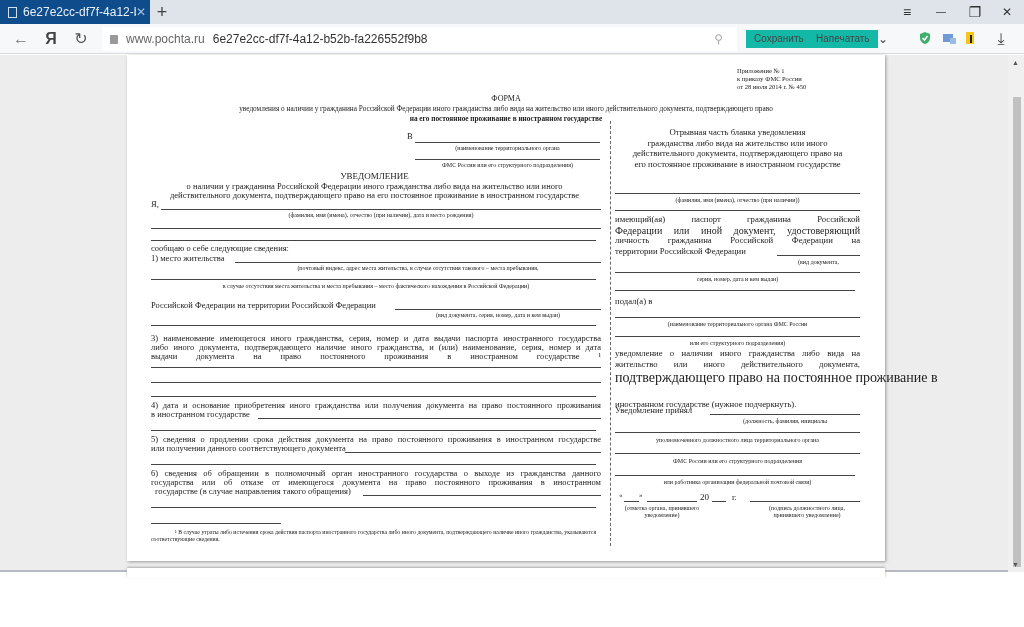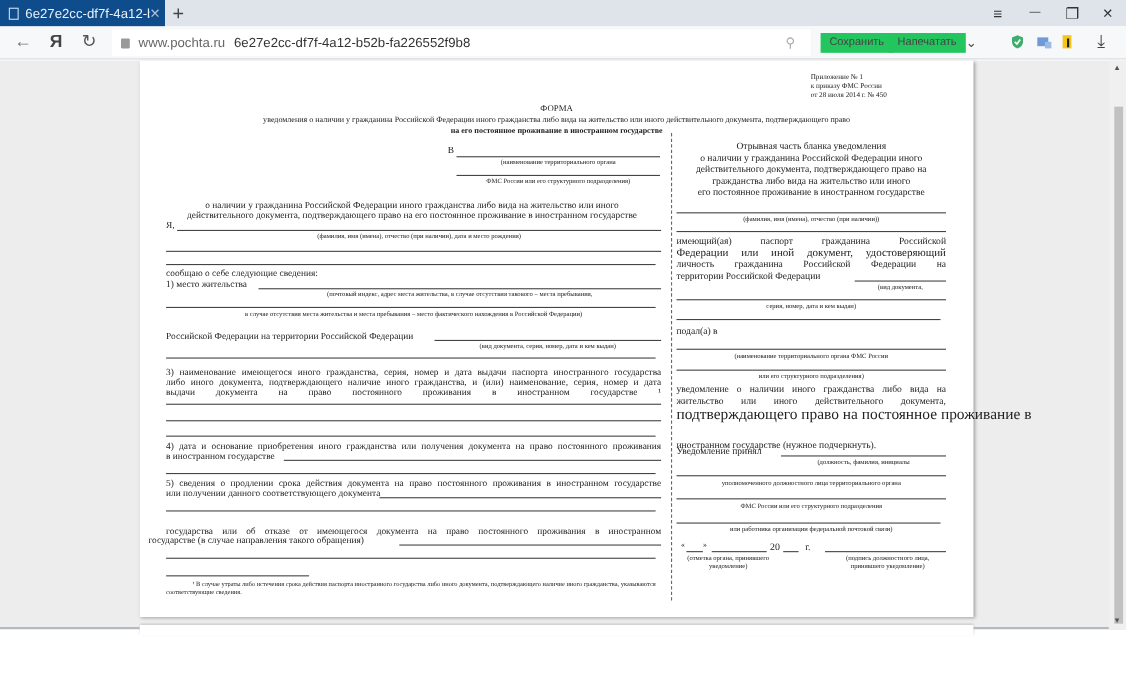--- a/index.html
+++ b/index.html
@@ -10,21 +10,21 @@
 #tab .ttl{flex:1;white-space:nowrap;overflow:hidden}
 #tab .x{width:14px;color:#aac2de;font-size:12px}
 #newtab{position:absolute;left:152px;top:1px;width:20px;height:22px;font-size:18px;color:#444;text-align:center;line-height:22px}
 .winbtn{position:absolute;top:0;height:24px;width:34px;text-align:center;line-height:24px;color:#333;font-size:14px}
 #addr{position:absolute;left:0;top:24px;width:1024px;height:30px;background:#f7f8fa;border-bottom:1px solid #d8dadd}
 .nb{position:absolute;top:3px;height:24px;line-height:24px;text-align:center;color:#777;font-size:16px}
 #url{position:absolute;left:102px;top:3px;width:635px;height:24px;background:#fff;display:flex;align-items:center;font-size:12px;color:#333}
 #url .lock{width:8px;height:9px;background:#999;border-radius:1px;margin:0 8px 0 8px;position:relative}
 #url .host{color:#666;margin-right:8px}
 #url .search{position:absolute;right:14px;color:#aaa;font-size:12px}
-.abtn{position:absolute;top:6px;height:18px;background:#22c55e;font-size:10px;color:#444;line-height:18px;padding:0 8px}
+.abtn{position:absolute;top:6px;height:18px;background:#14b8a6;font-size:10px;color:#444;line-height:18px;padding:0 8px}
 .ext{position:absolute;top:7px;width:14px;height:14px}
 #viewer{position:absolute;left:0;top:55px;width:1024px;height:517px;background:#ededed;border-bottom:2px solid #b5b9c0}
 #page{position:absolute;left:127px;top:0;width:758px;height:506px;background:#fff;box-shadow:1px 1px 3px #999;font-family:"Liberation Serif",serif;color:#222}
 #page2{position:absolute;left:127px;top:513px;width:758px;height:10px;background:#fff;box-shadow:0 -1px 2px #aaa}
 #scroll{position:absolute;left:1008px;top:0;width:16px;height:517px;background:#f0f0f0}
 #scroll .thumb{position:absolute;left:5px;top:42px;width:8px;height:470px;background:#c1c1c1}
 #scroll .up,#scroll .dn{position:absolute;left:4px;font-size:7px;color:#555}
 .t{position:absolute;white-space:nowrap}
 .sm{font-size:6px}
 .nr{font-size:8.5px}
@@ -89,20 +89,21 @@
     <div class="t c" style="left:0;width:758px;top:49px;font-size:7.3px;font-weight:normal">уведомления о наличии у гражданина Российской Федерации иного гражданства либо вида на жительство или иного действительного документа, подтверждающего право</div>
     <div class="t c" style="left:0;width:758px;top:59px;font-size:7.3px;font-weight:bold">на его постоянное проживание в иностранном государстве</div>
 
     <div class="dash"></div>
 
     <div class="t nr" style="left:280px;top:76px">В</div>
     <div class="ln" style="left:288px;top:87px;width:185px"></div>
     <div class="t sm c" style="left:288px;width:185px;top:90px">(наименование территориального органа</div>
     <div class="ln" style="left:288px;top:104px;width:185px"></div>
     <div class="t sm c" style="left:288px;width:185px;top:107px">ФМС России или его структурного подразделения)</div>
+    <div class="t c" style="left:20px;width:455px;top:116px;font-size:9px">УВЕДОМЛЕНИЕ</div>
     <div class="t c nr" style="left:20px;width:455px;top:126px">о наличии у гражданина Российской Федерации иного гражданства либо вида на жительство или иного</div>
     <div class="t c nr" style="left:20px;width:455px;top:135px">действительного документа, подтверждающего право на его постоянное проживание в иностранном государстве</div>
     <div class="t nr" style="left:24px;top:144px">Я,</div>
     <div class="ln" style="left:34px;top:154px;width:440px"></div>
     <div class="t sm c" style="left:34px;width:440px;top:157px">(фамилия, имя (имена), отчество (при наличии), дата и место рождения)</div>
     <div class="ln" style="left:24px;top:173px;width:450px"></div>
     <div class="ln" style="left:24px;top:185px;width:445px"></div>
     <div class="t nr" style="left:24px;top:188px">сообщаю о себе следующие сведения:</div>
     <div class="t nr" style="left:24px;top:198px">1) место жительства</div>
     <div class="ln" style="left:108px;top:207px;width:366px"></div>
@@ -120,35 +121,35 @@
     <div class="ln" style="left:24px;top:327px;width:450px"></div>
     <div class="ln" style="left:24px;top:341px;width:445px"></div>
     <div class="t nr just" style="left:24px;width:450px;top:345px">4) дата и основание приобретения иного гражданства или получения документа на право постоянного проживания</div>
     <div class="t nr" style="left:24px;top:354px">в иностранном государстве</div>
     <div class="ln" style="left:131px;top:363px;width:343px"></div>
     <div class="ln" style="left:24px;top:375px;width:445px"></div>
     <div class="t nr just" style="left:24px;width:450px;top:379px">5) сведения о продлении срока действия документа на право постоянного проживания в иностранном государстве</div>
     <div class="t nr" style="left:24px;top:388px">или получении данного соответствующего документа</div>
     <div class="ln" style="left:218px;top:397px;width:256px"></div>
     <div class="ln" style="left:24px;top:409px;width:445px"></div>
+    <div class="t nr just" style="left:24px;width:450px;top:413px">6) сведения об обращении в полномочный орган иностранного государства о выходе из гражданства данного</div>
     <div class="t nr just" style="left:24px;width:450px;top:422px">государства или об отказе от имеющегося документа на право постоянного проживания в иностранном</div>
-    <div class="t nr" style="left:8px;top:431px">государстве (в случае направления такого обращения)</div>
+    <div class="t nr" style="left:28px;top:431px">государстве (в случае направления такого обращения)</div>
     <div class="ln" style="left:236px;top:440px;width:238px"></div>
     <div class="ln" style="left:24px;top:452px;width:445px"></div>
     <div class="ln" style="left:24px;top:468px;width:130px"></div>
     <div class="t" style="left:24px;width:450px;top:474px;font-size:5.8px;text-indent:24px;white-space:normal;line-height:7px">
       <span>¹ В случае утраты либо истечения срока действия паспорта иностранного государства либо иного документа, подтверждающего</span>
       <span>наличие иного гражданства, указываются соответствующие сведения.</span>
     </div>
 
     <div class="t c" style="left:488px;width:245px;top:72px;font-size:8.7px;line-height:10.5px">
       <div>Отрывная часть бланка уведомления</div>
-      <div>о наличии у гражданина Российской Федерации иного</div>
+      <div>гражданства либо вида на жительство или иного</div>
       <div>действительного документа, подтверждающего право на</div>
-      <div>гражданства либо вида на жительство или иного</div>
       <div>его постоянное проживание в иностранном государстве</div>
     </div>
     <div class="ln" style="left:488px;top:138px;width:245px"></div>
     <div class="t sm c" style="left:488px;width:245px;top:142px">(фамилия, имя (имена), отчество (при наличии))</div>
     <div class="ln" style="left:488px;top:155px;width:245px"></div>
     <div class="t just" style="left:488px;width:245px;top:159px;font-size:8.7px;line-height:10.5px">имеющий(ая) паспорт гражданина Российской</div>
     <div class="t just" style="left:488px;width:245px;top:169.5px;font-size:10px">Федерации или иной документ, удостоверяющий</div>
     <div class="t just" style="left:488px;width:245px;top:180px;font-size:8.7px">личность гражданина Российской Федерации на</div>
     <div class="t" style="left:488px;top:190.5px;font-size:8.7px">территории Российской Федерации</div>
     <div class="ln" style="left:650px;top:200px;width:83px"></div>

